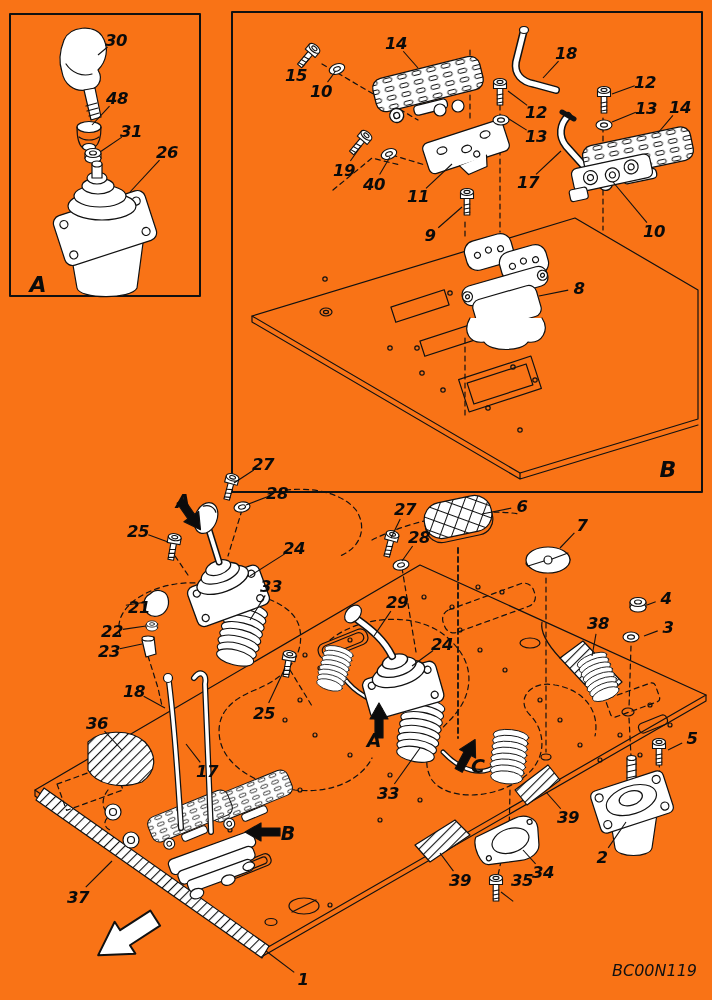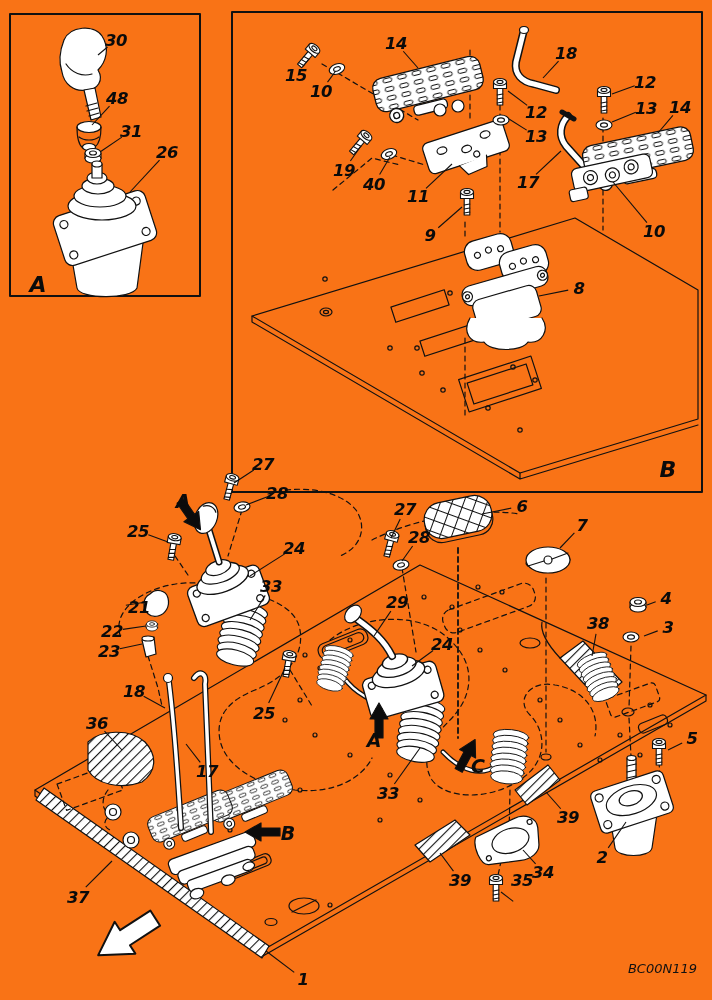--- a/index.html
+++ b/index.html
@@ -6,21 +6,21 @@
   #stage{position:relative;width:712px;height:1000px;background:#f97316;overflow:hidden;
          font-family:"DejaVu Sans","Liberation Sans",sans-serif;font-style:italic;}
   #art,#leaders{position:absolute;left:0;top:0;}
   #labels{position:absolute;left:0;top:0;width:712px;height:1000px;pointer-events:none;}
   .callout{position:absolute;transform:translate(-50%,-50%);font-weight:bold;
            font-size:16.5px;letter-spacing:-0.5px;color:#0b0b0b;white-space:nowrap;}
   .view-letter{position:absolute;transform:translate(-50%,-50%);font-weight:600;
            font-size:19px;color:#0b0b0b;}
   .inset-letter{position:absolute;transform:translate(-50%,-50%);font-weight:bold;
            font-size:22px;color:#0b0b0b;}
-  .fig-code{position:absolute;right:15px;top:961px;font-size:13px;color:#111;}
+  .fig-code{position:absolute;right:15px;top:961px;font-size:16px;color:#111;}
 </style>
 </head>
 <body>
 
 <div id="stage">
 
 <svg id="art" width="712" height="1000" viewBox="0 0 712 1000">
 <defs>
   <pattern id="hatch" width="7" height="7" patternUnits="userSpaceOnUse" patternTransform="rotate(45)">
     <rect width="7" height="7" fill="#fff"></rect>

